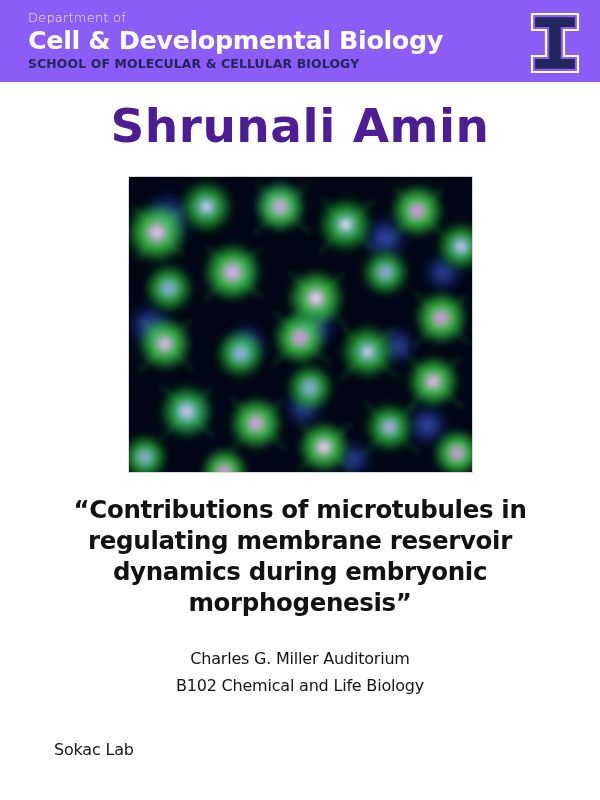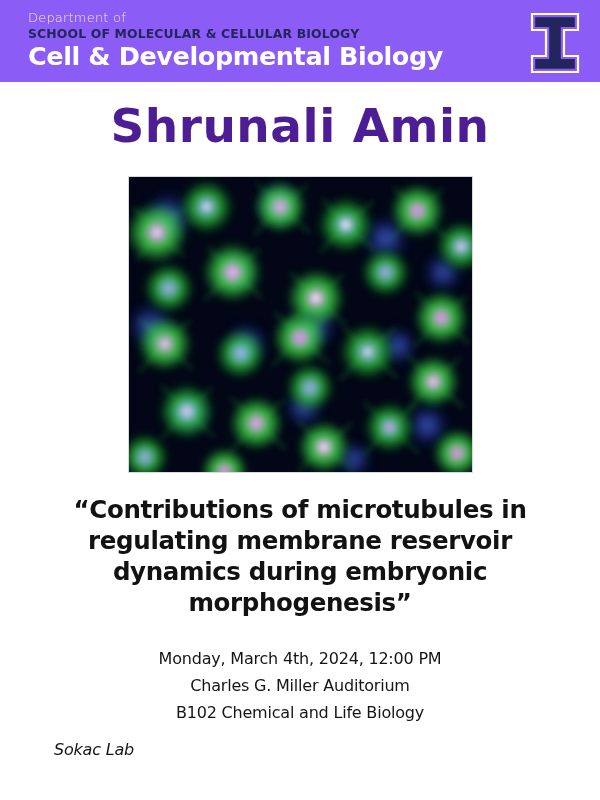--- a/index.html
+++ b/index.html
@@ -130,32 +130,31 @@
   
   #lab-name {
     position: absolute;
     left: 54px;
     top: 740px;
     font-family: "DejaVu Sans", sans-serif;
     font-size: 16px;
     line-height: 20px;
     color: #151515;
     letter-spacing: -0.2px;
-    font-style: italic;
   }
 </style>
 </head>
 <body>
 
 <div id="header-band">
 
   <div id="dept-block">
     <div id="dept-eyebrow">Department of</div>
+    <div id="dept-name">Cell &amp; Developmental Biology</div>
     <div id="school-name">SCHOOL OF MOLECULAR &amp; CELLULAR BIOLOGY</div>
-    <div id="dept-name">Cell &amp; Developmental Biology</div>
   </div>
 
   <div id="logo-wrap">
     <svg viewBox="0 0 54 62" width="54" height="62" aria-hidden="true">
 
       <path d="M4 2 H50 V18 H36 V44 H50 V60 H4 V44 H18 V18 H4 Z" fill="none" stroke="#ffffff" stroke-width="2.2"></path>
 
       <path d="M7.2 5.2 H46.8 V15 H32.8 V47 H46.8 V56.8 H7.2 V47 H21.2 V15 H7.2 Z" fill="#23265c"></path>
     </svg>
   </div>
@@ -278,18 +277,17 @@
       <circle cx="306" cy="206" r="4" fill="#ecd8f6" opacity="0.8"></circle>
       <circle cx="78" cy="30" r="4" fill="#dff0ff" opacity="0.7"></circle>
       <circle cx="334" cy="70" r="4" fill="#e9d6f5" opacity="0.75"></circle>
     </g>
   </svg>
 </div>
 
 <div id="talk-title">“Contributions of microtubules in regulating membrane reservoir dynamics during embryonic morphogenesis”</div>
 
 <div id="event-details">
-  <span class="detail-line">Monday, March 4th, 2024, 12:00 PM</span>
   <span class="detail-line">Charles G. Miller Auditorium</span>
   <span class="detail-line">B102 Chemical and Life Biology</span>
 </div>
 
 <div id="lab-name">Sokac Lab</div>
 
 </body></html>

